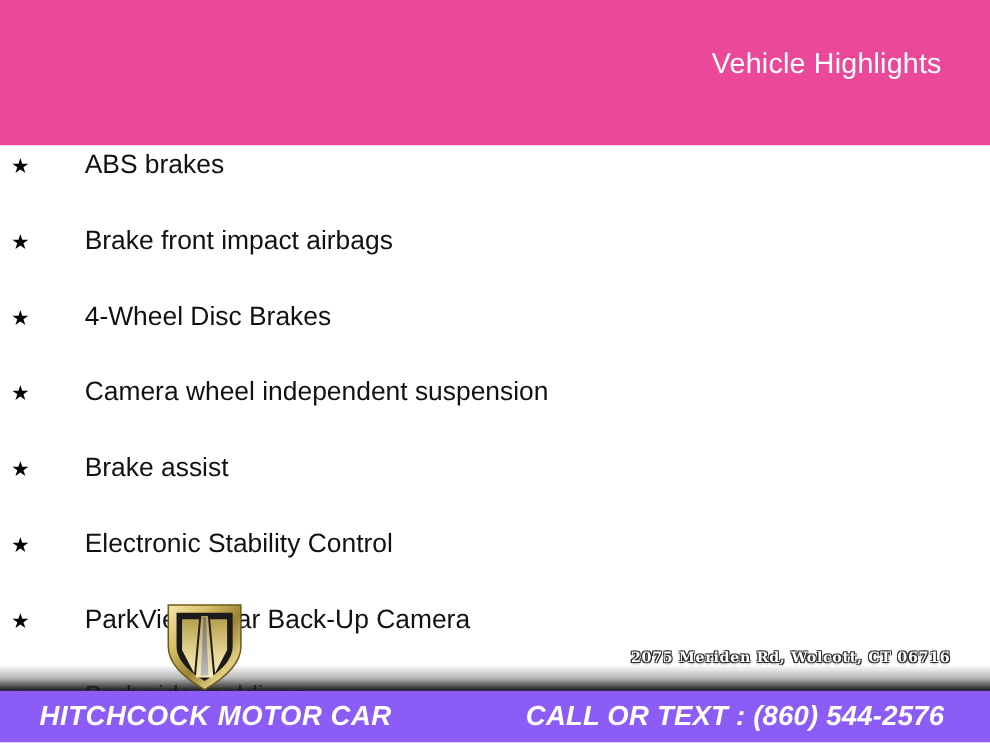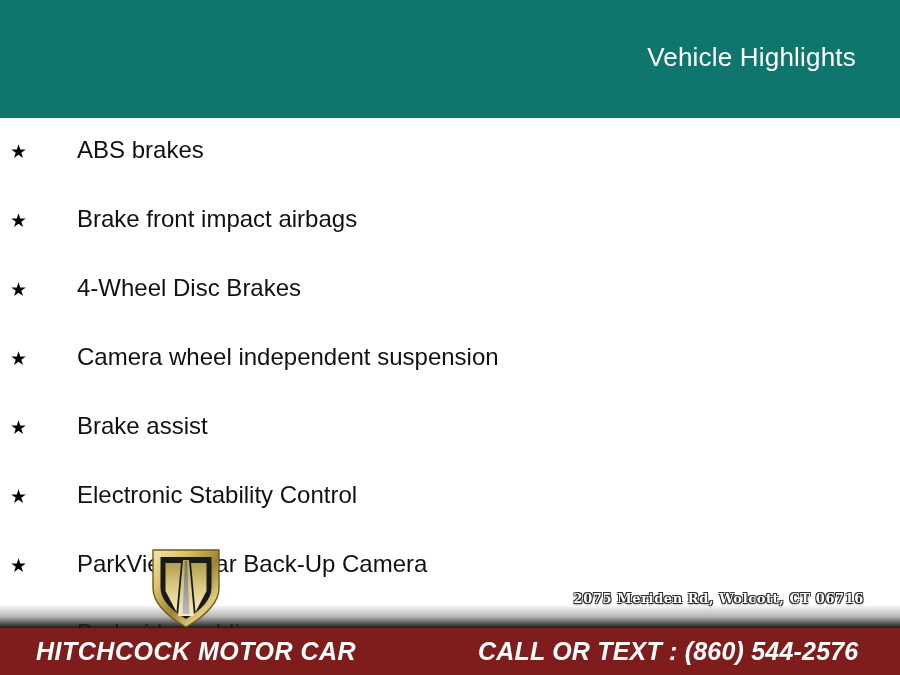--- a/index.html
+++ b/index.html
@@ -16,22 +16,22 @@
     height: 675px;
     overflow: hidden;
     background: #ffffff;
   }
 
   
   #header {
     position: absolute;
     left: 0; top: 0;
     width: 900px;
-    height: 118px;
-    background: #0f766e;
+    height: 132px;
+    background: #ec4899;
   }
   #header-title {
     position: absolute;
     right: 44px;
     top: 42px;
     color: #ffffff;
     font-size: 26px;
     font-weight: 400;
     letter-spacing: 0.2px;
     white-space: nowrap;
@@ -114,21 +114,21 @@
     white-space: nowrap;
   }
 
   
   #footer {
     position: absolute;
     left: 0;
     top: 628px;
     width: 900px;
     height: 48px;
-    background: #7f1d1d;
+    background: #8b5cf6;
     text-align: right;
   }
   #dealer-name {
     position: absolute;
     left: 36px;
     top: 9px;
     color: #ffffff;
     font-size: 25px;
     font-weight: 700;
     font-style: italic;

